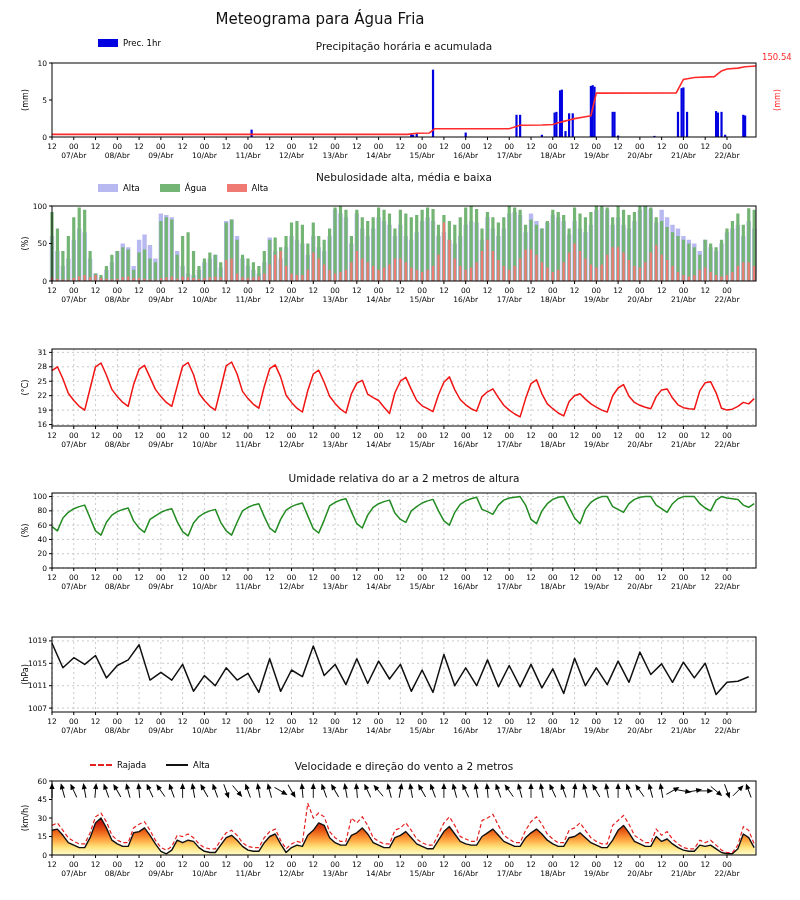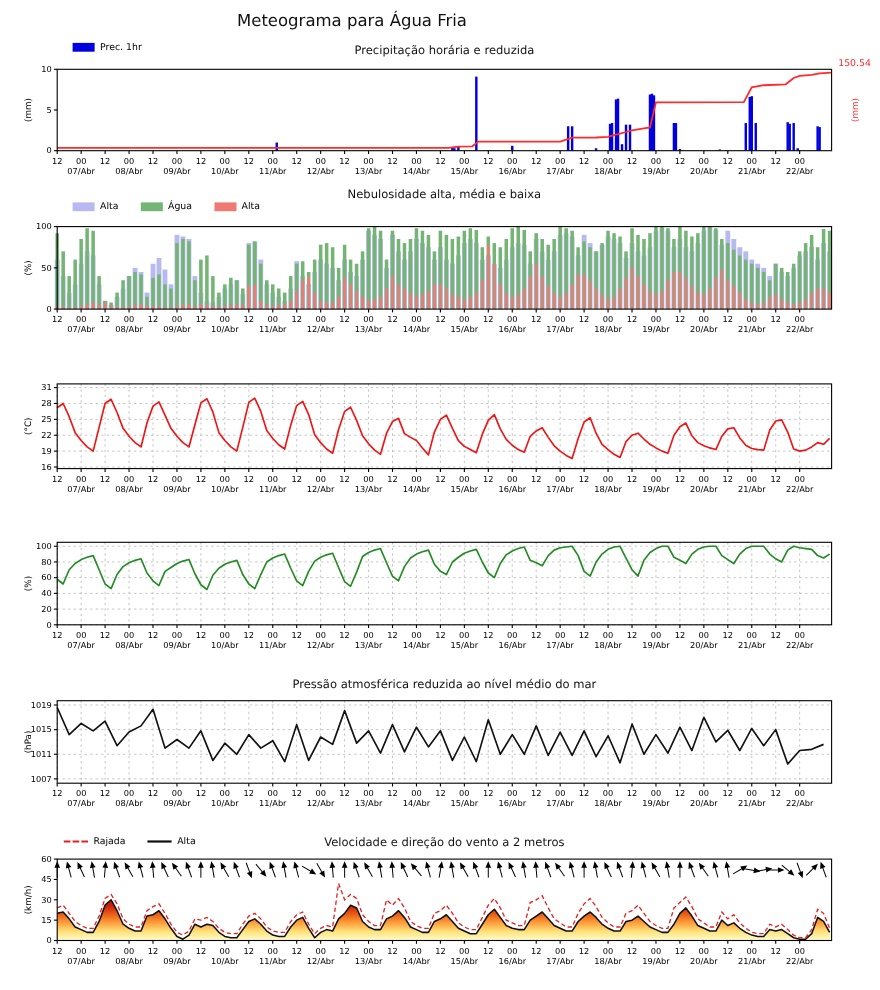--- a/index.html
+++ b/index.html
@@ -2,21 +2,21 @@
 <html><head>
 <meta charset="utf-8">
 <style>
   html,body{margin:0;padding:0;background:#fff;}
   #fig{position:relative;width:800px;height:900px;background:#fff;
        font-family:"DejaVu Sans","Liberation Sans",sans-serif;color:#000;overflow:hidden;}
   #canvas{position:absolute;left:0;top:0;}
   .title-main{position:absolute;left:0;top:10px;width:640px;text-align:center;
               font-size:15px;color:#111;}
   .ptitle{position:absolute;left:52px;width:704px;text-align:center;font-size:10.5px;color:#111;}
-  .legend{position:absolute;display:flex;align-items:center;gap:6px;font-size:8.5px;}
+  .legend{position:absolute;display:flex;align-items:center;gap:6px;font-size:8.5px;margin-left:32px;}
   .legend .item{display:flex;align-items:center;gap:5px;margin-right:14px;}
   .sw{display:inline-block;width:20px;height:8px;}
   .swl{display:inline-block;width:22px;height:0;}
 </style>
 </head>
 <body>
 
 <div id="fig">
   <svg id="canvas" width="800" height="900">
       <rect x="250.4876288659794" y="129.6" width="2.2" height="7.4" fill="#0000e0"></rect>
@@ -1375,23 +1375,23 @@
       <text x="47" y="820.5" font-size="7.5" text-anchor="end" fill="#000">30</text>
       <line x1="49" y1="799.5" x2="52" y2="799.5" stroke="#000" stroke-width="1"></line>
       <text x="47" y="802" font-size="7.5" text-anchor="end" fill="#000">45</text>
       <line x1="49" y1="781" x2="52" y2="781" stroke="#000" stroke-width="1"></line>
       <text x="47" y="783.5" font-size="7.5" text-anchor="end" fill="#000">60</text>
       <text transform="translate(28,818) rotate(-90)" font-size="8" text-anchor="middle" fill="#000">(km/h)</text>
     </svg>
 
   <div class="title-main">Meteograma para Água Fria</div>
 
-  <div class="ptitle" style="top:40px">Precipitação horária e reduzida</div>
+  <div class="ptitle" style="top:40px">Precipitação horária e acumulada</div>
   <div class="ptitle" style="top:171px">Nebulosidade alta, média e baixa</div>
-  <div class="ptitle" style="top:616px">Pressão atmosférica reduzida ao nível médio do mar</div>
+  <div class="ptitle" style="top:472px">Umidade relativa do ar a 2 metros de altura</div>
   <div class="ptitle" style="top:760px">Velocidade e direção do vento a 2 metros</div>
 
   <div class="legend" style="left:66px;top:38px">
     <span class="item">
       <span class="sw" style="background: rgb(0, 0, 224);"></span>
       <span>Prec. 1hr</span>
     </span>
   </div>
 
   <div class="legend" style="left:66px;top:183px">

